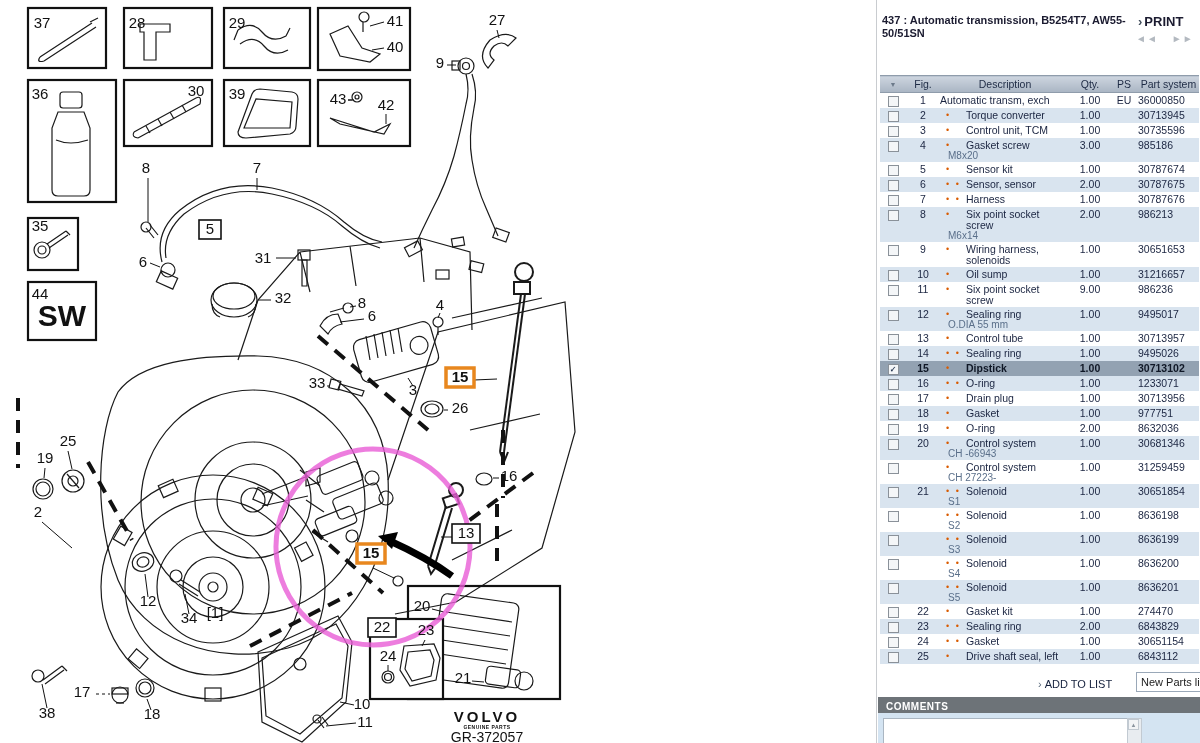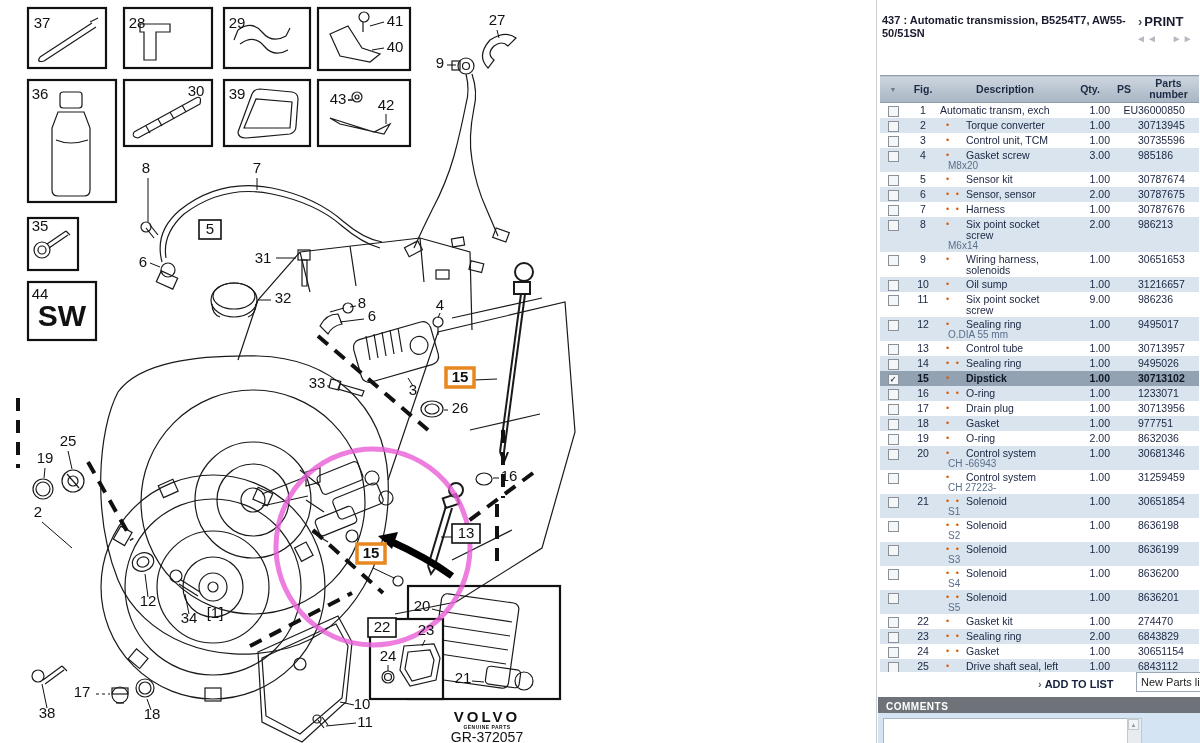--- a/index.html
+++ b/index.html
@@ -14,41 +14,41 @@
   #cat-title{position:absolute;left:4px;top:14px;width:248px;font-size:11px;font-weight:bold;
              color:#1b1b30;line-height:13px;}
   #print-link{position:absolute;left:260px;top:14px;font-size:13px;font-weight:bold;color:#1b1b30;cursor:pointer;white-space:nowrap;}
   #print-link .arr{color:#44505e;font-weight:bold;margin-right:2px;}
   #pager{position:absolute;left:258px;top:33px;font-size:10px;color:#b3b9c0;letter-spacing:1px;}
   #pager span{margin-right:14px;cursor:pointer;}
 
   #table-wrap{position:absolute;left:2px;top:75px;width:320px;height:597px;overflow:hidden;}
   table.parts{border-collapse:collapse;width:319px;table-layout:fixed;}
   table.parts th{background:linear-gradient(#cdd5df,#a9b5c3);border-top:1px solid #8f9cab;
-      border-bottom:1px solid #8f9cab;color:#1d2a44;font-size:10.5px;font-weight:bold;
+      border-bottom:1px solid #8f9cab;color:#1d2a44;font-size:10.5px;font-weight:normal;
       padding:2px 1px;line-height:11px;vertical-align:middle;margin-left:20px;}
   table.parts td{font-size:10.5px;color:#1a2440;padding:1.5px 0;line-height:11px;vertical-align:top;}
   tr.alt td{background:#d9e4ef;}
   tr.sel td{background:#93a2b2;font-weight:bold;color:#0f1726;}
   col.c-cb{width:26px;}col.c-fig{width:34px;}col.c-desc{width:130px;}
   col.c-qty{width:40px;}col.c-ps{width:28px;}col.c-part{width:61px;}
   .cbx{width:9px;height:9px;border:1px solid #8a9199;background:#f4f6f8;margin:1px auto 0 auto;
        font-size:8px;line-height:9px;text-align:center;color:#2a3a55;}
   td.fig{text-align:center;}
-  td.qty,td.ps{text-align:right;padding-left:4px;}
+  td.qty,td.ps{text-align:center;padding-left:4px;}
   td.part{padding-left:6px;}
   .dots{display:inline-block;width:26px;color:#d95b00;font-size:9px;letter-spacing:2px;vertical-align:top;padding-left:6px;box-sizing:border-box;}
   .dots.l0{width:0;padding:0;}
   .dtext{display:inline-block;width:100px;vertical-align:top;}
   .dtext.l0{width:128px;}
   .sub{color:#5a6f8a;font-size:10px;padding-left:8px;line-height:10px;}
   .sorticon{font-size:7px;color:#6c7a8a;}
 
   #footer-row{position:absolute;left:0;top:670px;width:322px;height:24px;}
-  #add-to-list{position:absolute;left:160px;top:8px;font-size:11px;font-weight:bold;color:#14203c;cursor:pointer;white-space:nowrap;}
+  #add-to-list{position:absolute;left:160px;top:8px;font-size:11px;font-weight:normal;color:#14203c;cursor:pointer;white-space:nowrap;}
   #add-to-list .arr{color:#5a6a7c;margin-right:3px;}
   #list-select{position:absolute;left:258px;top:2px;width:70px;height:20px;background:#fff;
       border:1px solid #9aa8b8;font-size:11px;color:#222;padding:3px 0 0 4px;box-sizing:border-box;
       white-space:nowrap;overflow:hidden;}
   #comments-bar{position:absolute;left:0px;top:697px;width:322px;height:16px;background:#6d7378;
       color:#fff;font-size:10px;font-weight:bold;padding:4px 0 0 8px;box-sizing:border-box;letter-spacing:.5px;}
   #comments-area{position:absolute;left:0px;top:713px;width:322px;height:30px;background:#d4e4f2;}
   #comments-box{position:absolute;left:5px;top:5px;width:243px;height:40px;background:#fff;border:1px solid #aab6c2;}
   #comments-scroll{position:absolute;left:249px;top:5px;width:13px;height:40px;background:#e8ecf0;border:1px solid #c2cad2;}
   .scr-btn{width:11px;height:11px;background:#f2f4f6;border:1px solid #c2cad2;font-size:6px;color:#8a949e;
@@ -439,21 +439,21 @@
             <col class="c-ps">
             <col class="c-part">
         </colgroup>
         <thead>
           <tr>
             <th><span class="sorticon">▼</span></th>
             <th>Fig.</th>
             <th>Description</th>
             <th>Qty.</th>
             <th>PS</th>
-            <th>Parts number</th>
+            <th>Part system</th>
           </tr>
         </thead>
         <tbody id="parts-rows">
             <tr class="">
               <td>
                 <div class="cbx"></div>
               </td>
               <td class="fig">1</td>
               <td><span class="dots l0"></span><span class="dtext l0">Automatic transm, exch</span></td>
               <td class="qty">1.00</td>

